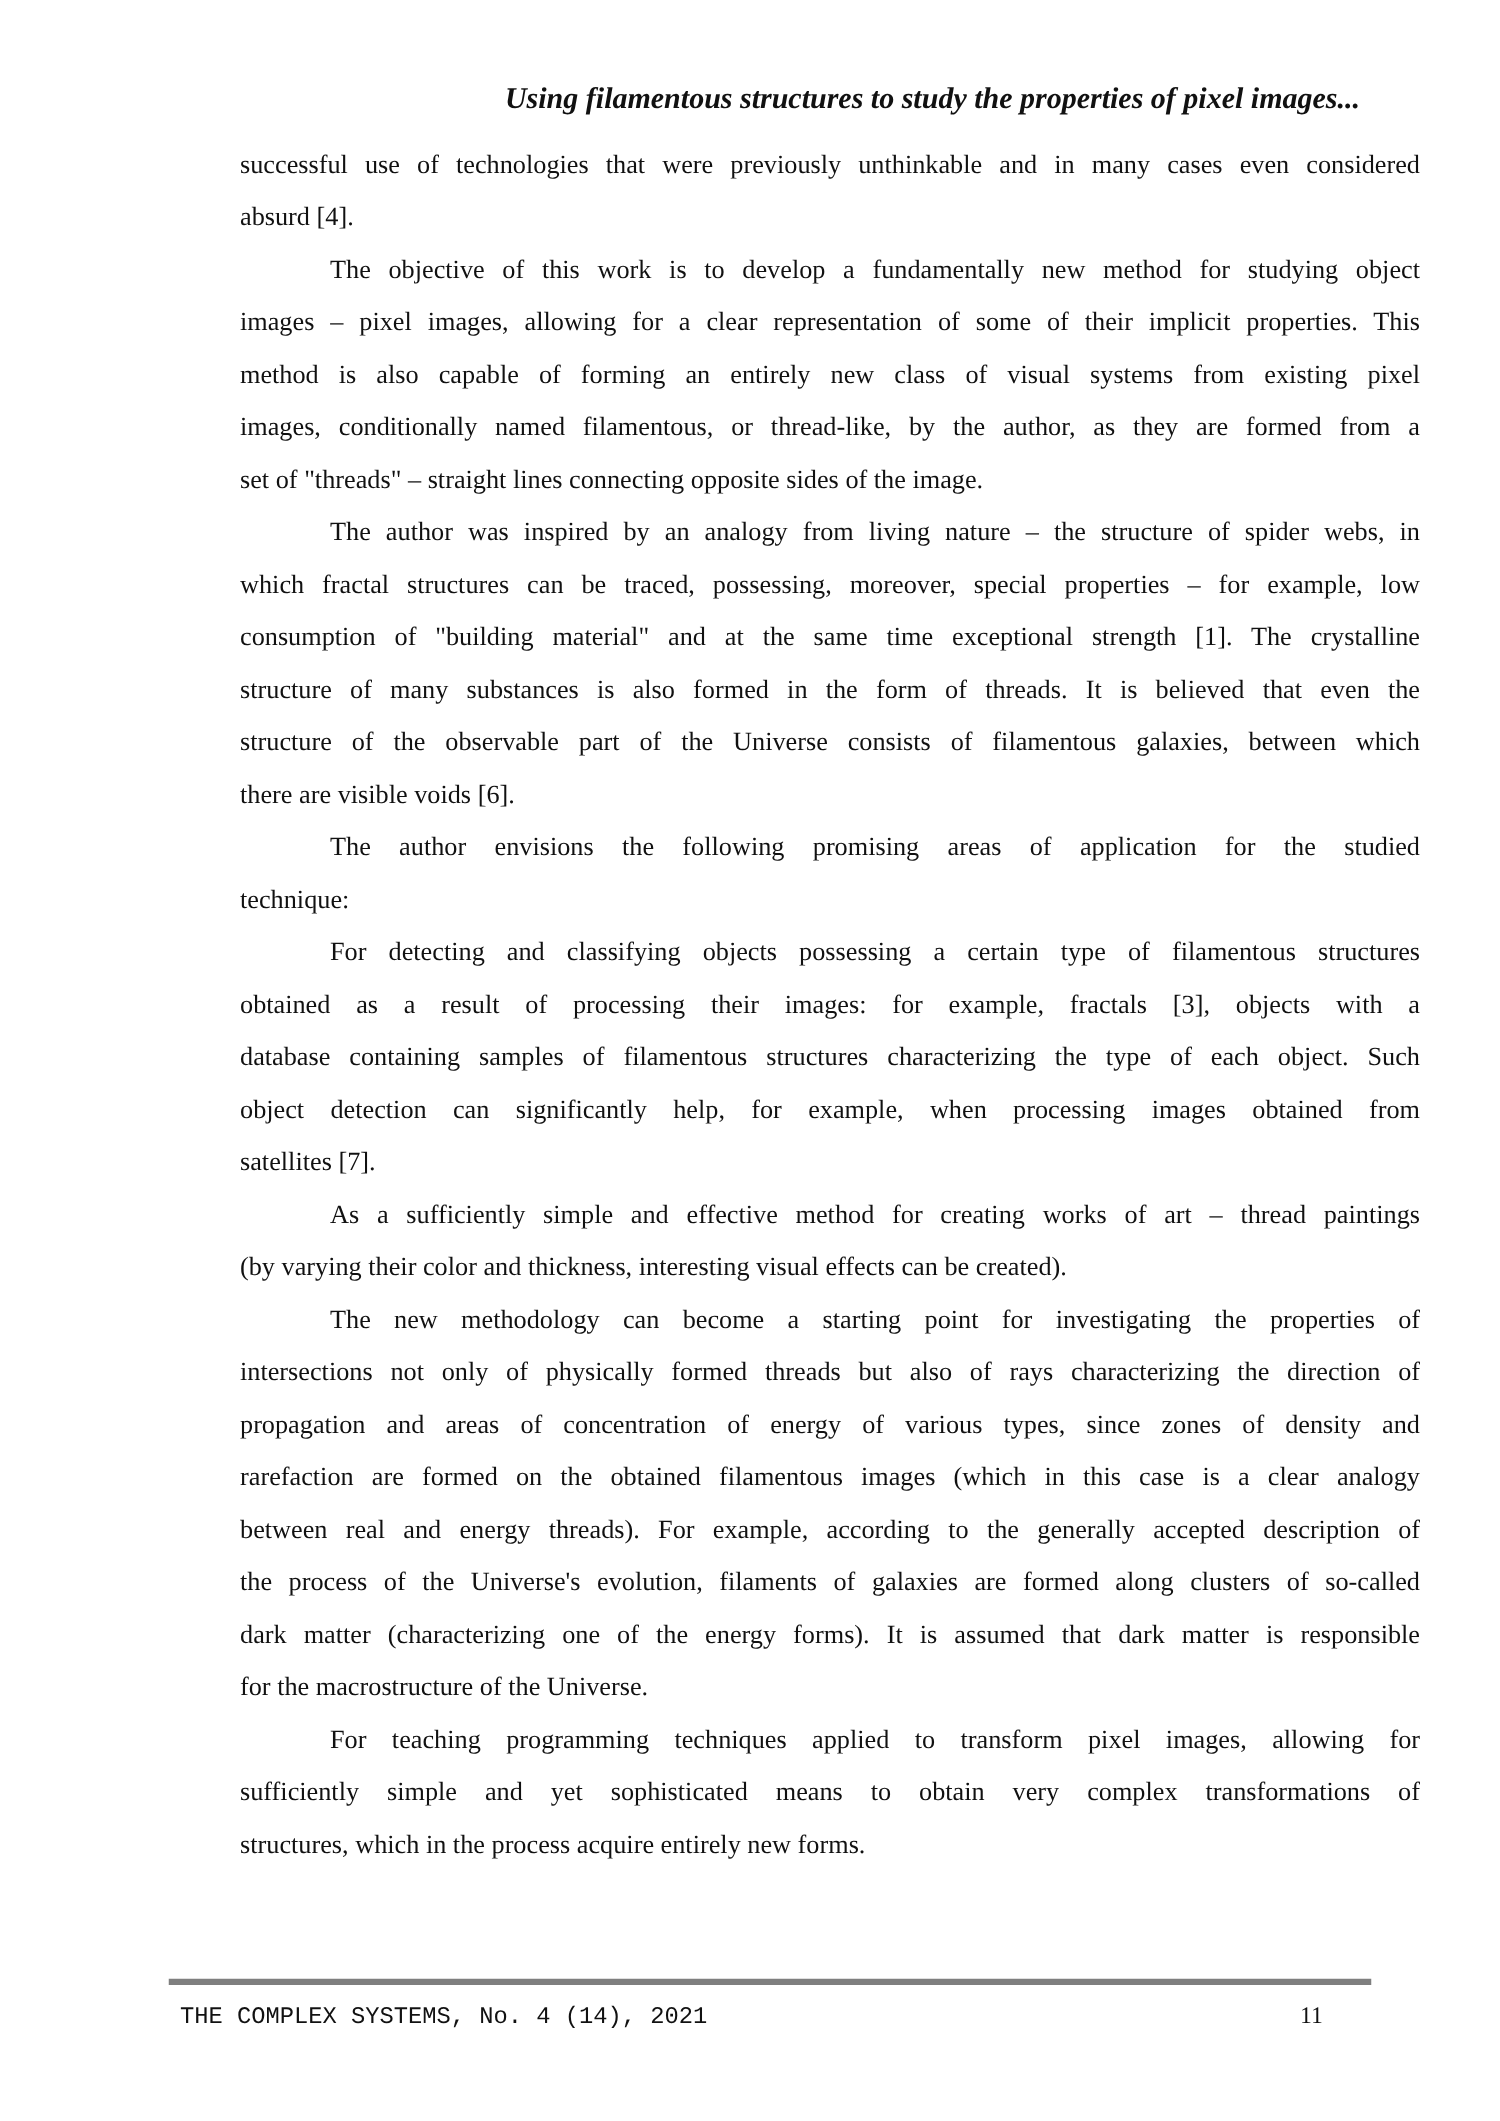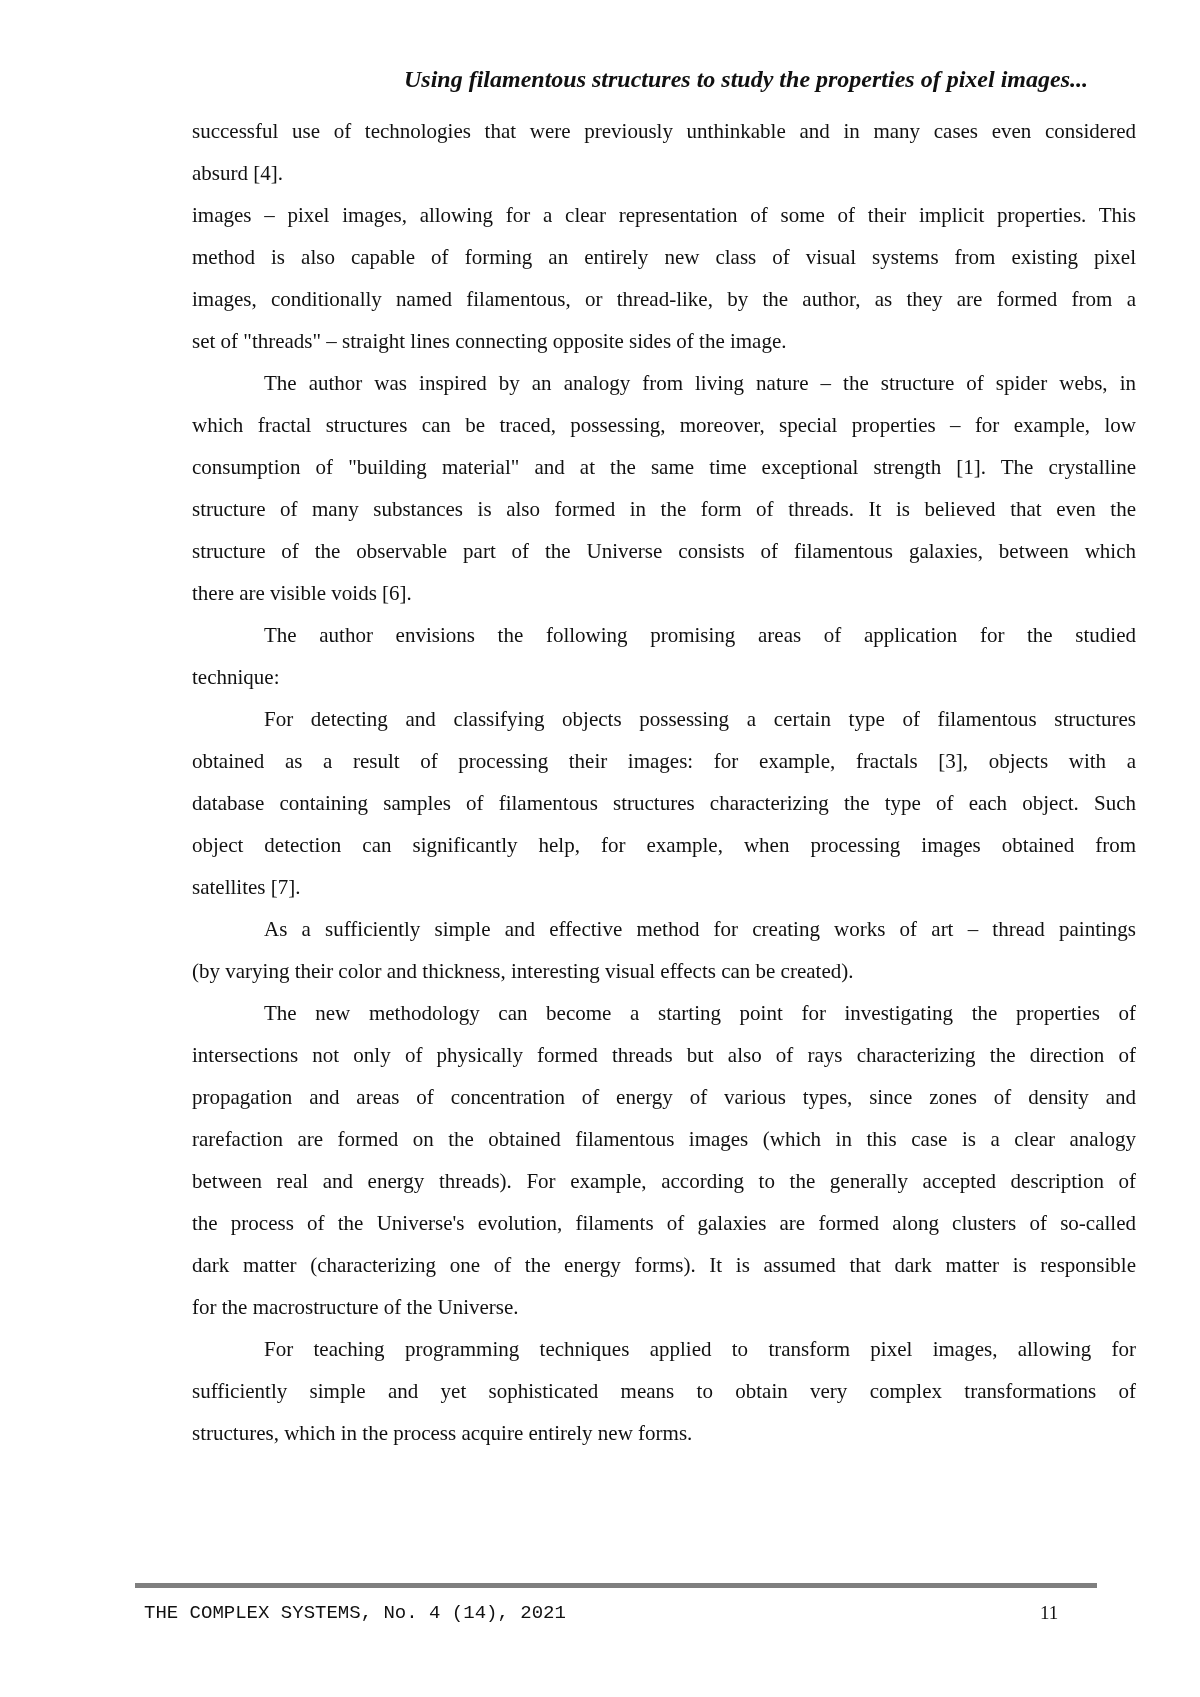--- a/index.html
+++ b/index.html
@@ -36,20 +36,21 @@
   <div class="running-head">Using filamentous structures to study the properties of pixel images...</div>
 
   <div class="body-text">
 
     <div>
       <span class="line">successful use of technologies that were previously unthinkable and in many cases even considered</span>
       <span class="line last">absurd [4].</span>
     </div>
 
     <div>
+      <span class="line indent">The objective of this work is to develop a fundamentally new method for studying object</span>
       <span class="line">images – pixel images, allowing for a clear representation of some of their implicit properties. This</span>
       <span class="line">method is also capable of forming an entirely new class of visual systems from existing pixel</span>
       <span class="line">images, conditionally named filamentous, or thread-like, by the author, as they are formed from a</span>
       <span class="line last">set of "threads" – straight lines connecting opposite sides of the image.</span>
     </div>
 
     <div>
       <span class="line indent">The author was inspired by an analogy from living nature – the structure of spider webs, in</span>
       <span class="line">which fractal structures can be traced, possessing, moreover, special properties – for example, low</span>
       <span class="line">consumption of "building material" and at the same time exceptional strength [1]. The crystalline</span>

